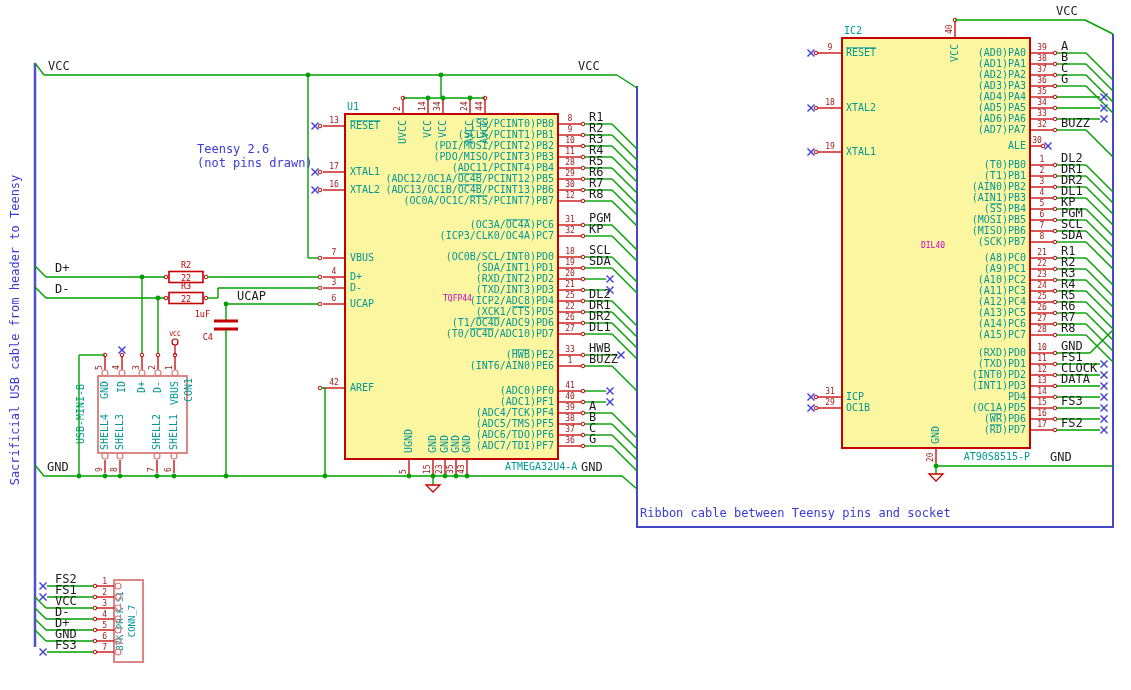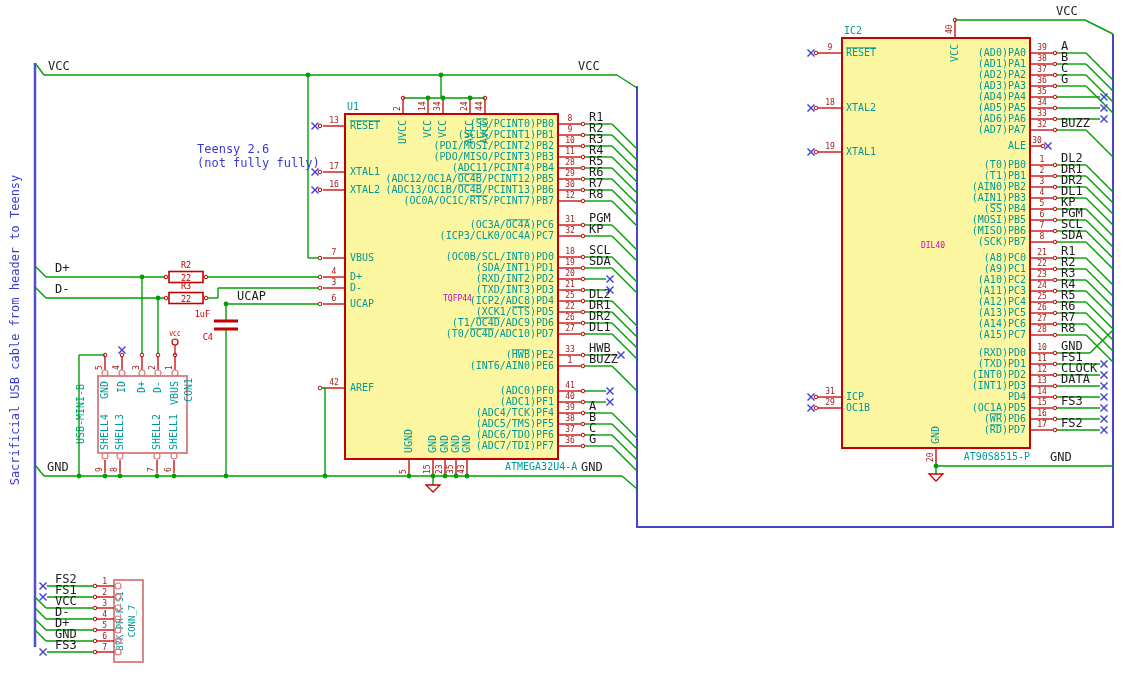--- a/index.html
+++ b/index.html
@@ -745,18 +745,21 @@
       <text x="1026" y="433" font-size="10" fill="#009999" text-anchor="end">(RD)PD7</text>
       <line x1="989.88" y1="424.8" x2="1001.92" y2="424.8" stroke="#009999" stroke-width="0.9"></line>
       <text x="1061" y="427" font-size="12" fill="#1c1c1c" text-anchor="start">FS2</text>
       <line x1="1057" y1="430" x2="1100" y2="430" stroke="#00a000" stroke-width="1.4"></line>
       <line x1="1100.5" y1="426.5" x2="1107.5" y2="433.5" stroke="#4343d6" stroke-width="1.4"></line>
       <line x1="1100.5" y1="433.5" x2="1107.5" y2="426.5" stroke="#4343d6" stroke-width="1.4"></line>
     </svg>
 
   <div class="note" id="note-teensy" style="left:197px;top:142px;">
     <div>Teensy 2.6</div>
-    <div>(not fully fully)</div>
+    <div>(not pins drawn)</div>
   </div>
   <div class="note note-vert" style="left:15px;top:330px;">
     <span>Sacrificial USB cable from header to Teensy</span>
   </div>
+  <div class="note" style="left:640px;top:506px;">
+    <span>Ribbon cable between Teensy pins and socket</span>
+  </div>
 </div>
 
 </body></html>

